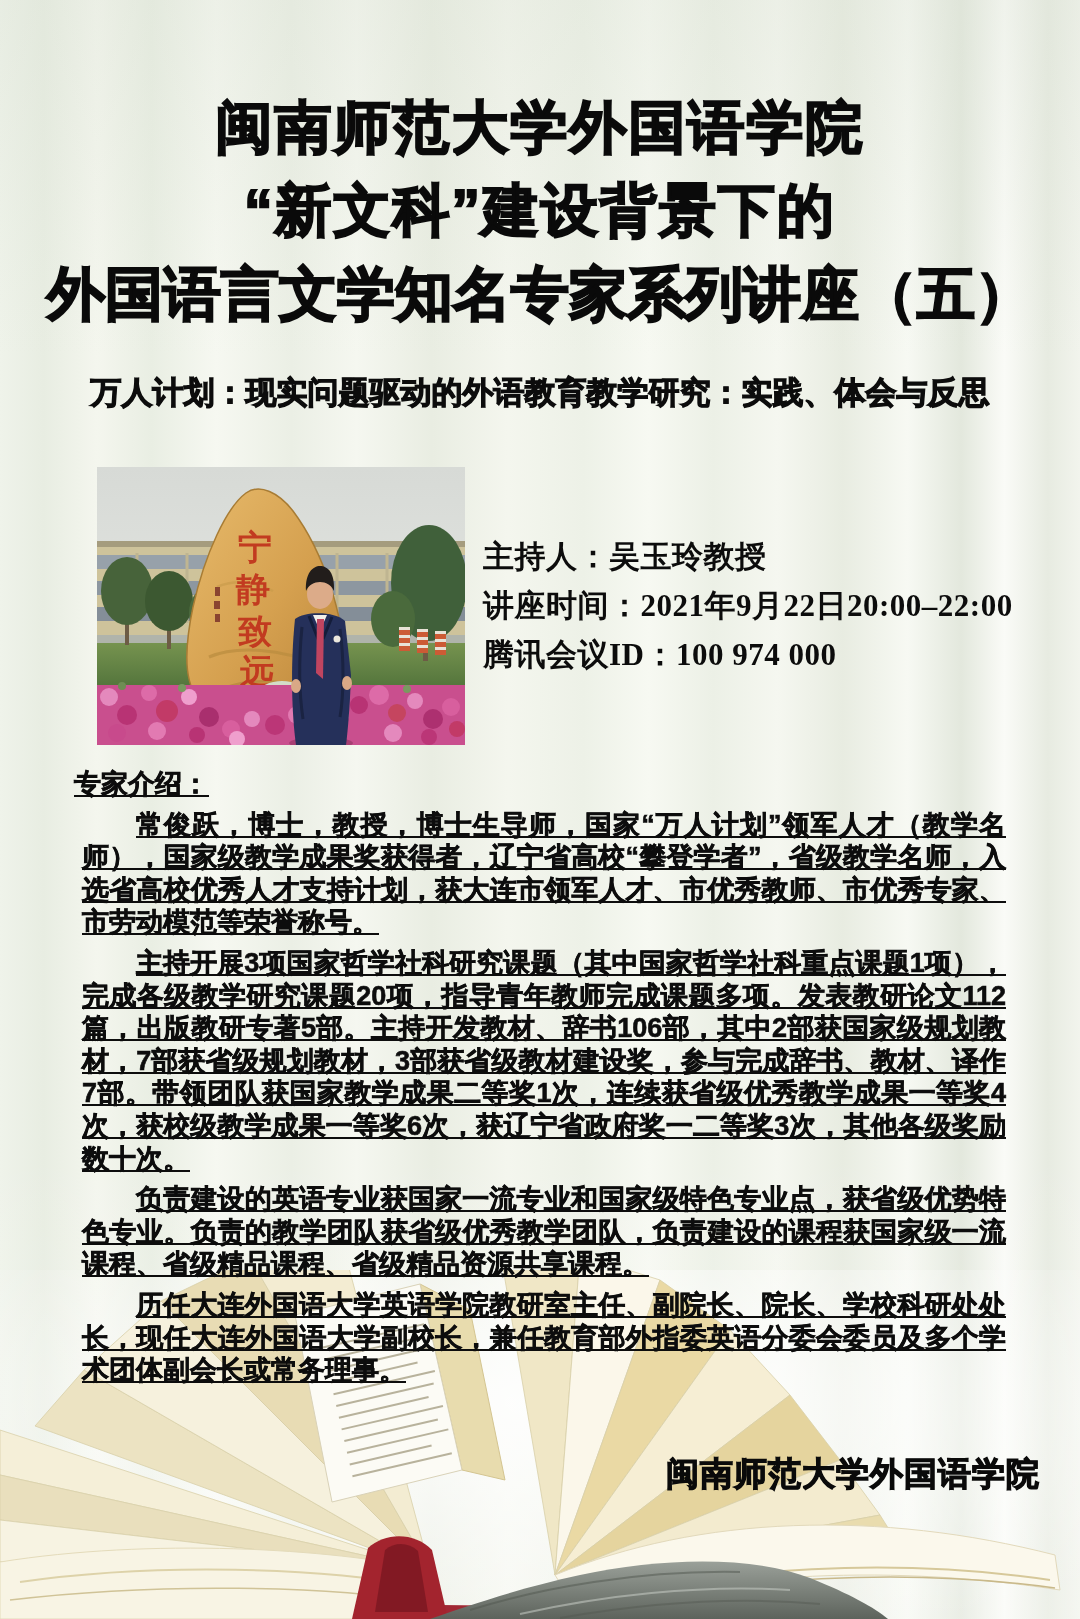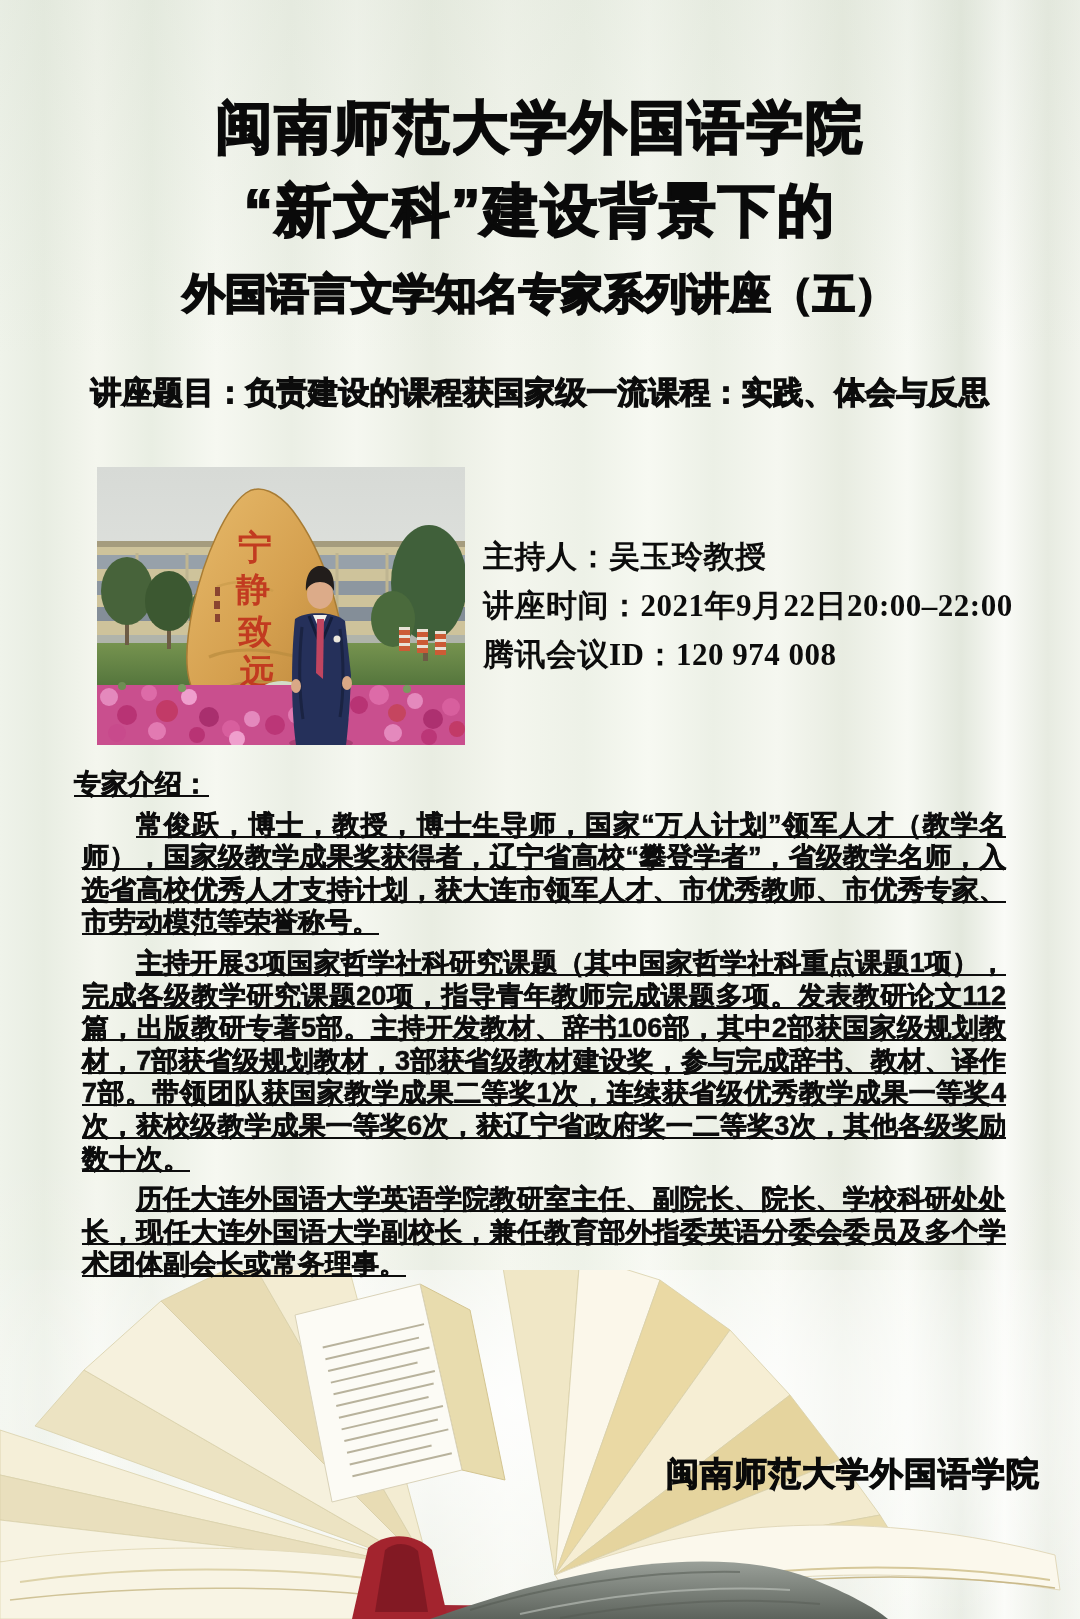--- a/index.html
+++ b/index.html
@@ -10,21 +10,21 @@
     background-image:
       linear-gradient(180deg, rgba(213,221,207,0.28) 0%, rgba(255,255,255,0) 22%, rgba(255,255,255,0) 70%, rgba(255,255,255,0.25) 100%),
       linear-gradient(90deg,
         #eff3ea 0%, #e8ede2 4%, #f4f6ee 9%, #e9eee3 14%, #f6f8f1 20%,
         #ebefe5 27%, #f5f7f0 33%, #e9ede2 40%, #f4f6ee 47%, #edf1e7 54%,
         #f7f9f2 60%, #ecf0e6 66%, #f5f7f0 72%, #e8ece1 78%, #f7f9f3 84%,
         #e3e8dd 89%, #fafbf7 93%, #e7ebe1 97%, #f2f4ed 100%);
   }
   .title{position:absolute;top:86px;left:0;right:0;text-align:center;font-weight:bold;color:#0a0a0a;}
   .title .t{font-size:57px;line-height:83px;letter-spacing:2px;-webkit-text-stroke:2px currentColor;}
-  .title .t3{font-size:42px;letter-spacing:0;}
+  .title .t3{font-size:58px;letter-spacing:0;}
   .topic{position:absolute;top:372px;left:0;right:0;text-align:center;
     font-size:31px;font-weight:bold;-webkit-text-stroke:1.2px currentColor;color:#0c0c0c;}
   .photo{position:absolute;left:97px;top:467px;width:368px;height:278px;background:#d8dad6;}
   .photo svg{display:block;width:100%;height:100%;}
   .info{position:absolute;left:483px;top:532px;
     font-family:"Liberation Serif","DejaVu Serif",serif;
     font-weight:bold;font-size:31px;line-height:49px;letter-spacing:0.5px;color:#0c0c0c;}
   .intro{position:absolute;left:74px;top:768px;width:940px;z-index:4;
     font-size:27px;line-height:32.6px;font-weight:bold;text-align:justify;
     -webkit-text-stroke:0.6px currentColor;color:#0d0d0d;text-decoration:underline;}
@@ -40,21 +40,21 @@
 <body>
 
 <div class="poster">
 
   <div class="title">
     <div class="t">闽南师范大学外国语学院</div>
     <div class="t">“新文科”建设背景下的</div>
     <div class="t t3">外国语言文学知名专家系列讲座（五）</div>
   </div>
 
-  <div class="topic">讲座题目：负责建设的课程获国家级一流课程：实践、体会与反思</div>
+  <div class="topic">万人计划：现实问题驱动的外语教育教学研究：实践、体会与反思</div>
 
   <div class="photo">
     <svg viewBox="0 0 368 278" aria-hidden="true">
       <defs>
         <linearGradient id="pg-sky" x1="0" y1="0" x2="0" y2="1">
           <stop offset="0" stop-color="#d7dad6"></stop>
             <stop offset="1" stop-color="#e8eae6"></stop>
         </linearGradient>
         <linearGradient id="pg-stone" x1="0" y1="0" x2="1" y2="1">
           <stop offset="0" stop-color="#e7ba6b"></stop>
@@ -185,27 +185,28 @@
         <ellipse cx="250" cy="216" rx="5" ry="7" fill="#d9a886"></ellipse>
         <ellipse cx="223" cy="127" rx="13" ry="15" fill="#dcab89"></ellipse>
         <path d="M209,124 C208,106 216,99 223,99 C231,99 238,106 237,124 C232,112 214,112 209,124 Z" fill="#221d1b"></path>
       </g>
     </svg>
   </div>
 
   <div class="info">
     <div>主持人：吴玉玲教授</div>
     <div>讲座时间：2021年9月22日20:00–22:00</div>
-    <div>腾讯会议ID：120 974 008</div>
+    <div>腾讯会议ID：100 974 000</div>
   </div>
 
   <div class="intro">
     <div class="hd">专家介绍：</div>
     <p>常俊跃，博士，教授，博士生导师，国家“万人计划”领军人才（教学名师），国家级教学成果奖获得者，辽宁省高校“攀登学者”，省级教学名师，入选省高校优秀人才支持计划，获大连市领军人才、市优秀教师、市优秀专家、市劳动模范等荣誉称号。</p>
     <p>主持开展3项国家哲学社科研究课题（其中国家哲学社科重点课题1项），完成各级教学研究课题20项，指导青年教师完成课题多项。发表教研论文112篇，出版教研专著5部。主持开发教材、辞书106部，其中2部获国家级规划教材，7部获省级规划教材，3部获省级教材建设奖，参与完成辞书、教材、译作7部。带领团队获国家教学成果二等奖1次，连续获省级优秀教学成果一等奖4次，获校级教学成果一等奖6次，获辽宁省政府奖一二等奖3次，其他各级奖励数十次。</p>
+    <p>负责建设的英语专业获国家一流专业和国家级特色专业点，获省级优势特色专业。负责的教学团队获省级优秀教学团队，负责建设的课程获国家级一流课程、省级精品课程、省级精品资源共享课程。</p>
     <p>历任大连外国语大学英语学院教研室主任、副院长、院长、学校科研处处长，现任大连外国语大学副校长，兼任教育部外指委英语分委会委员及多个学术团体副会长或常务理事。</p>
   </div>
 
   <div class="book-scene">
     <svg viewBox="0 0 1080 349" aria-hidden="true">
       <defs>
         <radialGradient id="bg-glow" cx="0.52" cy="0.38" r="0.72">
           <stop offset="0" stop-color="#ffffff" stop-opacity="0.9"></stop>
           <stop offset="0.6" stop-color="#ffffff" stop-opacity="0.35"></stop>
           <stop offset="1" stop-color="#ffffff" stop-opacity="0"></stop>

